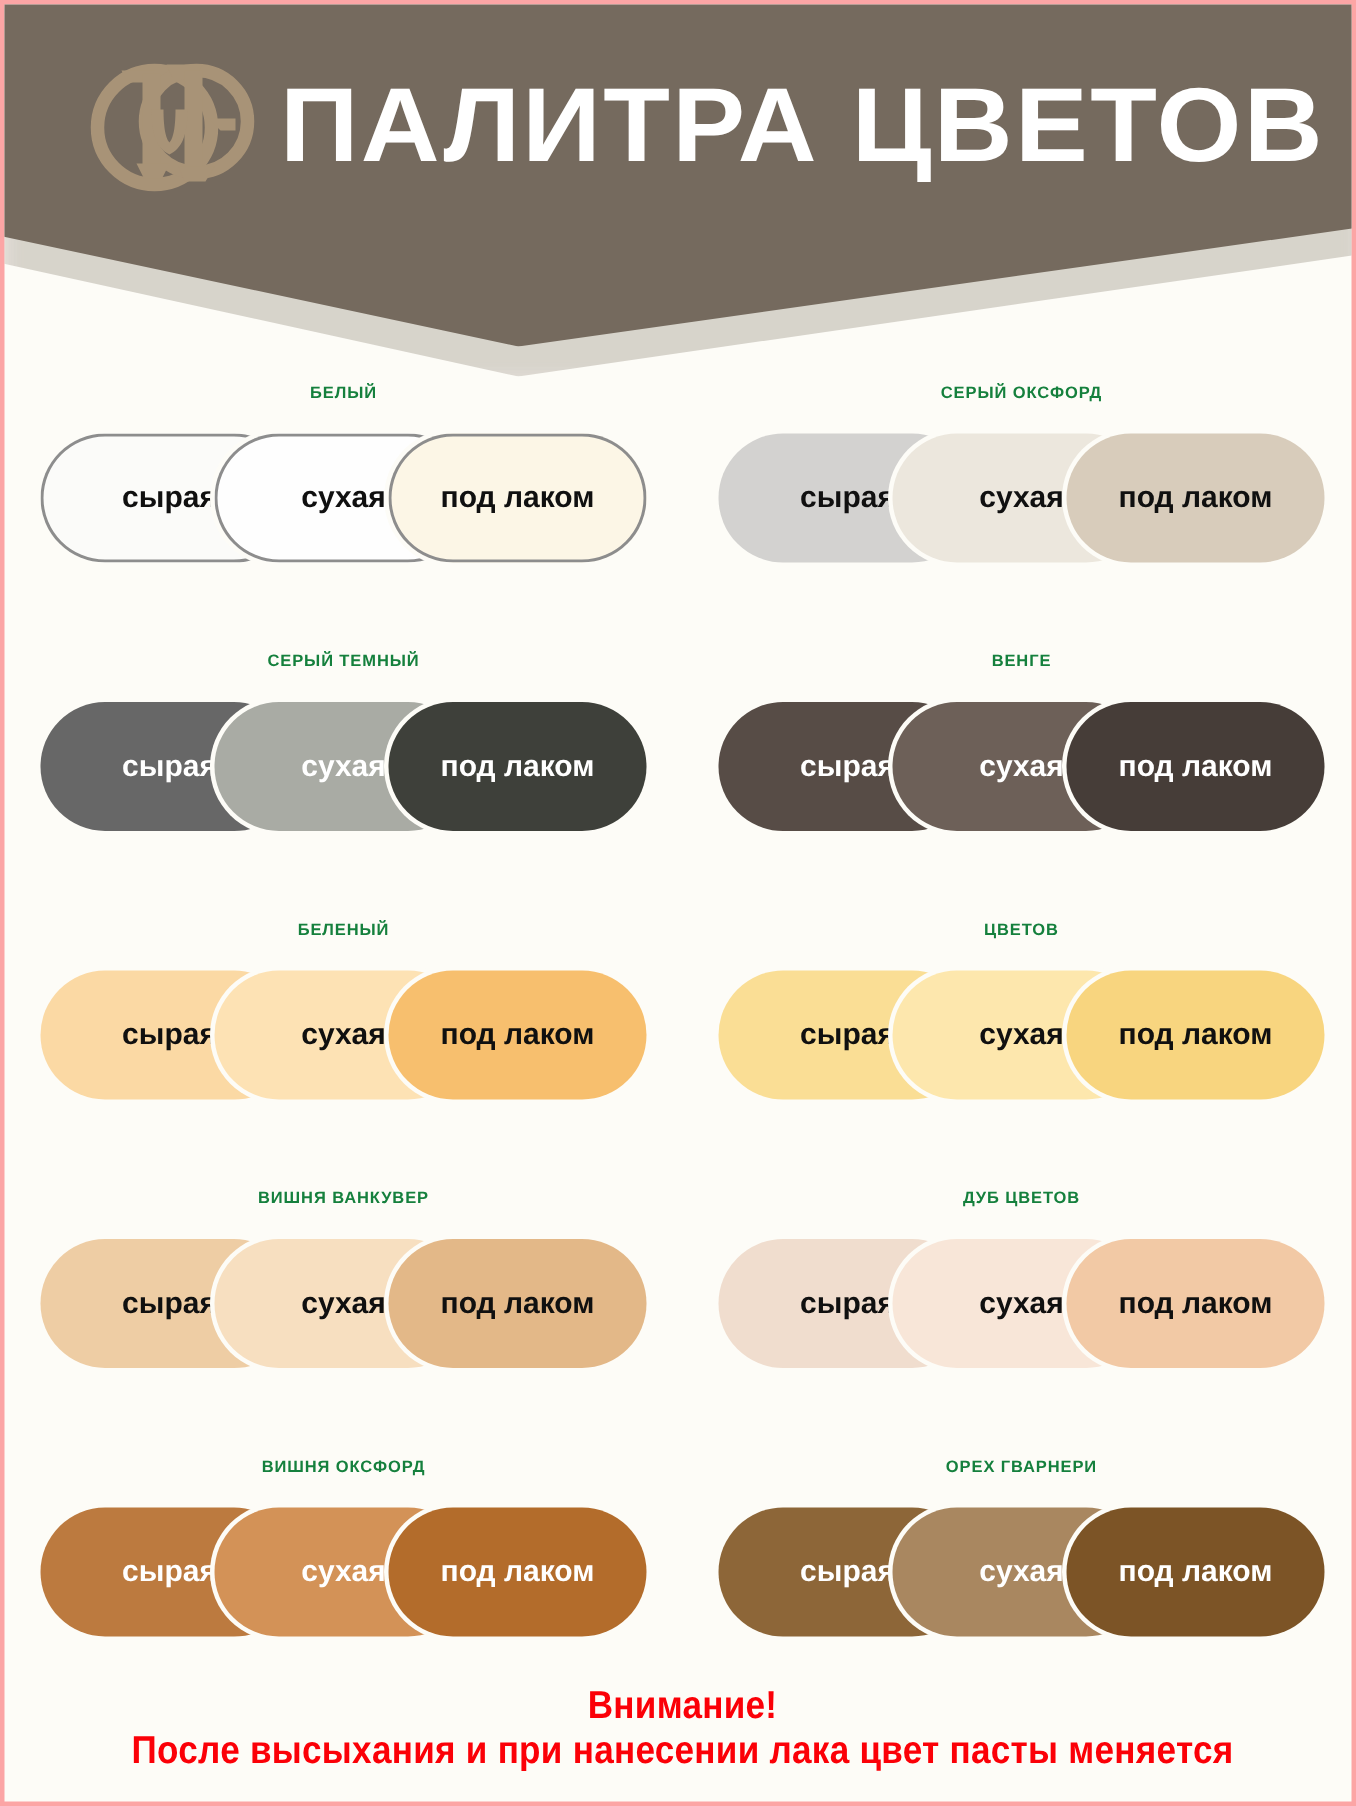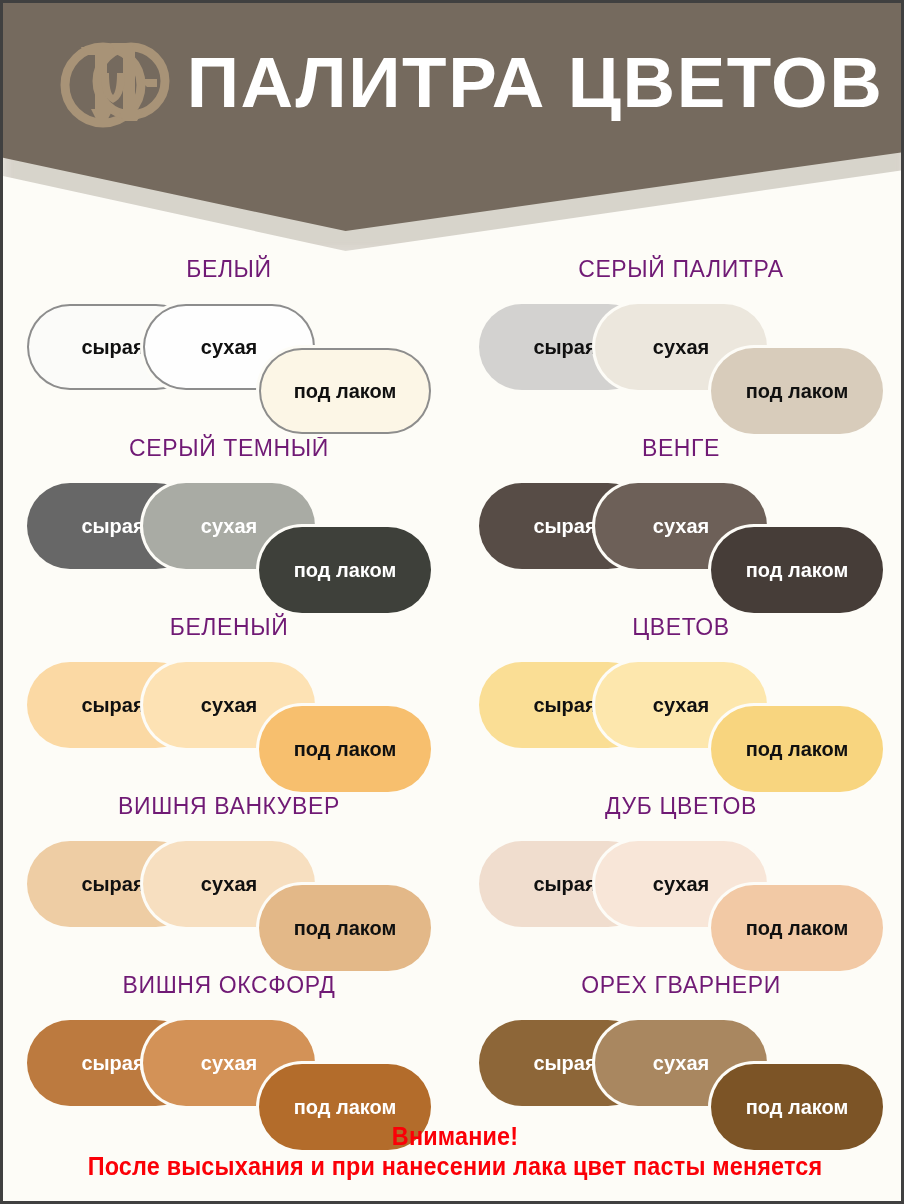--- a/index.html
+++ b/index.html
@@ -11,21 +11,21 @@
   body {
     font-family: "Liberation Sans", "DejaVu Sans", sans-serif;
   }
 
   #page {
     position: relative;
     width: 904px;
     height: 1204px;
     box-sizing: border-box;
     background: #fdfcf7;
-    border: 3px solid #404040;
+    border: 3px solid #fca5a5;
     overflow: hidden;
   }
 
   
   .banner {
     position: absolute;
     left: -4px;
     top: -4px;
     width: 912px;
     height: 240px;
@@ -90,23 +90,23 @@
   }
 
   .cell {
     position: relative;
     display: flex;
     flex-direction: column;
     align-items: center;
   }
 
   .swatch-title {
-    font-size: 23px;
-    font-weight: 400;
-    color: #701a75;
+    font-size: 11px;
+    font-weight: 700;
+    color: #15803d;
     letter-spacing: .6px;
     text-align: center;
     margin-top: 17px;
     margin-bottom: 0;
     white-space: nowrap;
   }
 
   
   .pill-group {
     position: relative;
@@ -125,21 +125,21 @@
     display: flex;
     align-items: center;
     justify-content: center;
     font-size: 20px;
     font-weight: 700;
     white-space: nowrap;
     box-shadow: 0 0 0 3px #fdfcf7;
   }
   .pill.p1 { left: 0px;   z-index: 1; }
   .pill.p2 { left: 116px; z-index: 2; }
-  .pill.p3 { left: 232px; z-index: 3; margin-top: 44px; }
+  .pill.p3 { left: 232px; z-index: 3; }
 
   
   .pill.outlined {
     box-shadow: 0 0 0 3px #fdfcf7, inset 0 0 0 2px #8d8d8d;
   }
 
   
   .warning {
     position: absolute;
     left: 0;
@@ -192,21 +192,21 @@
   <div class="grid">
       <div class="cell">
         <div class="swatch-title">БЕЛЫЙ</div>
         <div class="pill-group">
           <div class="pill p1 outlined" style="background: rgb(251, 251, 249); color: rgb(16, 16, 16);">сырая</div>
           <div class="pill p2 outlined" style="background: rgb(254, 254, 254); color: rgb(16, 16, 16);">сухая</div>
           <div class="pill p3 outlined" style="background: rgb(252, 246, 230); color: rgb(16, 16, 16);">под лаком</div>
         </div>
       </div>
       <div class="cell">
-        <div class="swatch-title">СЕРЫЙ ПАЛИТРА</div>
+        <div class="swatch-title">СЕРЫЙ ОКСФОРД</div>
         <div class="pill-group">
           <div class="pill p1" style="background: rgb(211, 210, 208); color: rgb(16, 16, 16);">сырая</div>
           <div class="pill p2" style="background: rgb(236, 231, 221); color: rgb(16, 16, 16);">сухая</div>
           <div class="pill p3" style="background: rgb(216, 204, 187); color: rgb(16, 16, 16);">под лаком</div>
         </div>
       </div>
       <div class="cell">
         <div class="swatch-title">СЕРЫЙ ТЕМНЫЙ</div>
         <div class="pill-group">
           <div class="pill p1" style="background: rgb(103, 103, 103); color: rgb(255, 255, 255);">сырая</div>

